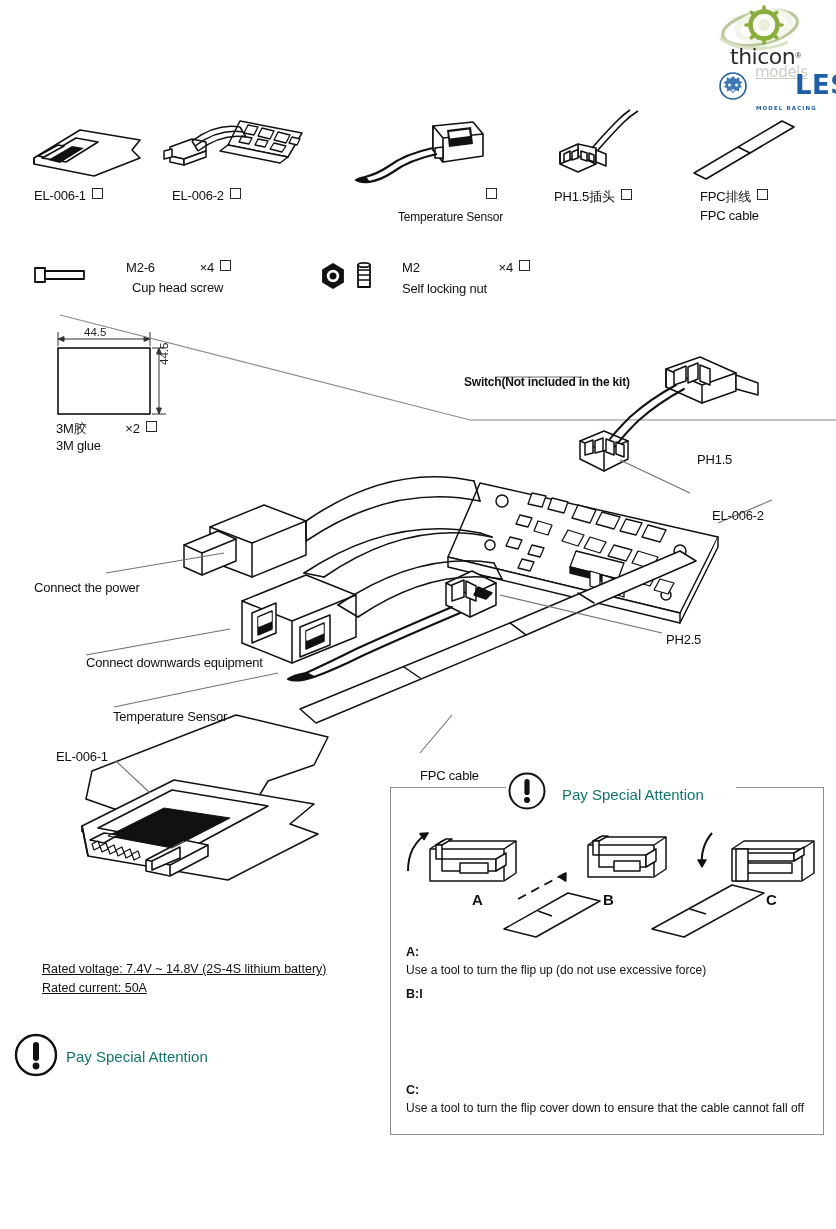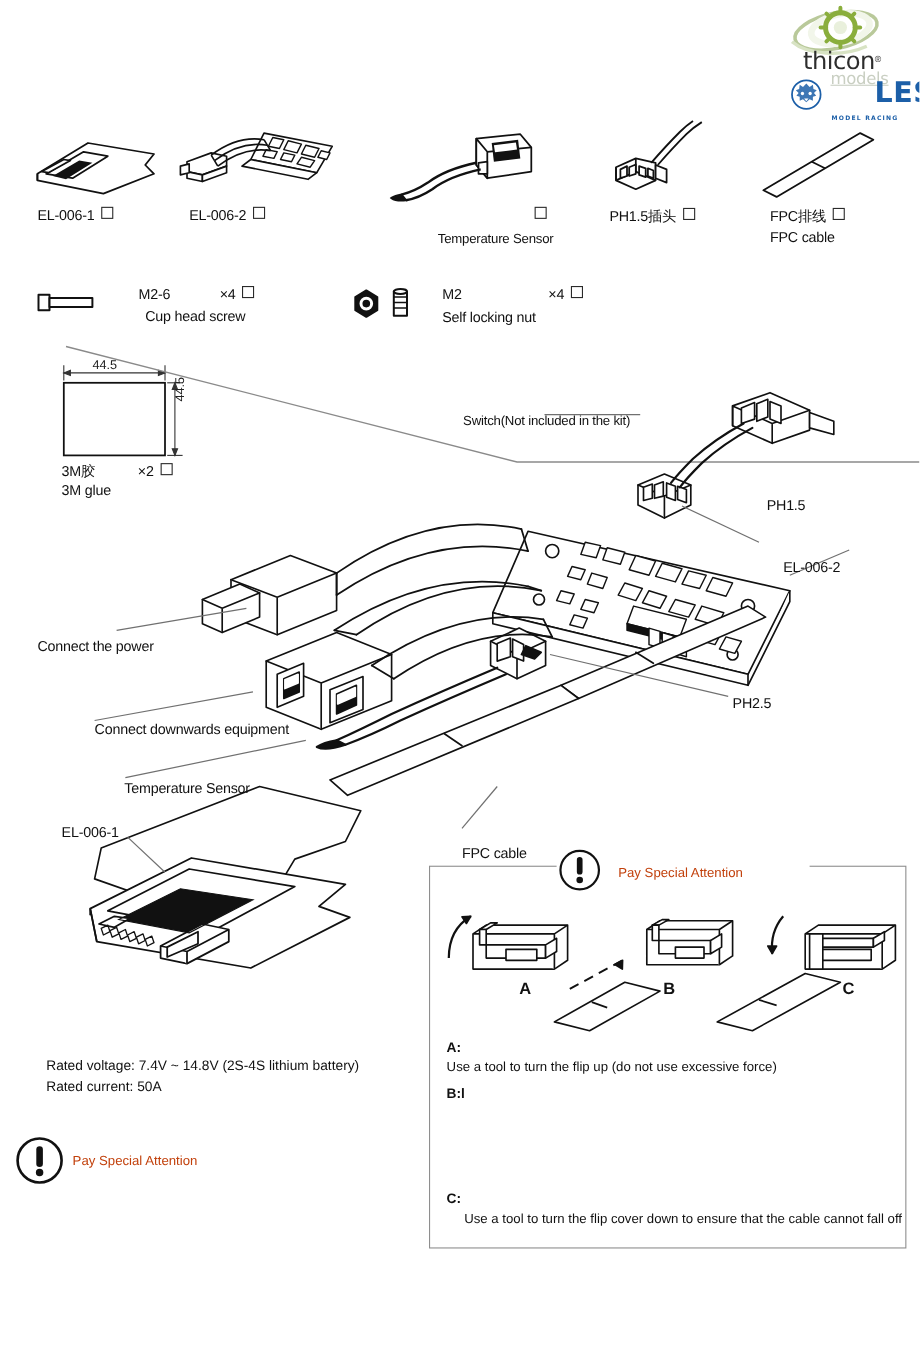--- a/index.html
+++ b/index.html
@@ -74,22 +74,22 @@
 
   
   #attention-box {
     left: 390px; top: 787px;
     width: 434px; height: 348px;
     border: 1.2px solid #8e8e8e;
     box-sizing: border-box;
     background: #fff;
   }
   .attn-title {
-    font-size: 12px;
-    color: #c2410c;
+    font-size: 15px;
+    color: #0f766e;
     white-space: nowrap;
   }
   .attn-head {
     font-size: 12.5px;
     font-weight: bold;
     color: #111;
   }
   .attn-body {
     font-size: 12px;
     color: #111;
@@ -442,31 +442,31 @@
       <line x1="86" y1="300" x2="230" y2="274"></line>
 
       <line x1="114" y1="352" x2="278" y2="318"></line>
 
       <line x1="116" y1="406" x2="150" y2="438"></line>
 
       <line x1="420" y1="398" x2="452" y2="360"></line>
     </g>
   </svg>
 
-  <div class="abs lbl lbl-sm" style="left:421px; top:375px;">Switch(Not included in the kit)</div>
+  <div class="abs lbl lbl-sm" style="left:464px; top:375px;font-weight:bold;">Switch(Not included in the kit)</div>
   <div class="abs lbl" style="left:697px; top:452px;">PH1.5</div>
   <div class="abs lbl" style="left:712px; top:508px;">EL-006-2</div>
   <div class="abs lbl" style="left:666px; top:632px;">PH2.5</div>
   <div class="abs lbl" style="left:34px; top:580px;">Connect the power</div>
   <div class="abs lbl" style="left:86px; top:655px;">Connect downwards equipment</div>
   <div class="abs lbl" style="left:113px; top:709px;">Temperature Sensor</div>
   <div class="abs lbl" style="left:56px; top:749px;">EL-006-1</div>
   <div class="abs lbl" style="left:420px; top:768px;">FPC cable</div>
 
-  <div class="abs" style="left:42px; top:960px;">
+  <div class="abs" style="left:42px; top:960px;text-decoration:underline;">
     <div class="spec-line">Rated voltage: 7.4V ~ 14.8V (2S-4S lithium battery)</div>
     <div class="spec-line">Rated current: 50A</div>
   </div>
 
   <svg class="abs" style="left:14px; top:1033px;" width="44" height="44" viewBox="0 0 44 44">
     <circle cx="22" cy="22" r="20" fill="#ffffff" stroke="#111" stroke-width="2.4"></circle>
     <rect x="19" y="9" width="6" height="19" rx="3" fill="#111"></rect>
     <circle cx="22" cy="33" r="3.4" fill="#111"></circle>
   </svg>
   <div class="abs attn-title" style="left:66px; top:1048px;">Pay Special Attention</div>
@@ -526,15 +526,15 @@
   <div class="abs abc-letter" style="left:472px; top:891px;">A</div>
   <div class="abs abc-letter" style="left:603px; top:891px;">B</div>
   <div class="abs abc-letter" style="left:766px; top:891px;">C</div>
 
   <div class="abs attn-head" style="left:406px; top:945px;">A:</div>
   <div class="abs attn-body" style="left:406px; top:962px; width:410px;">Use a tool to turn the flip up (do not use excessive force)</div>
 
   <div class="abs attn-head" style="left:406px; top:987px;">B:l</div>
 
   <div class="abs attn-head" style="left:406px; top:1083px;">C:</div>
-  <div class="abs attn-body" style="left:406px; top:1100px; width:414px;text-align:right;">Use a tool to turn the flip cover down to ensure that the cable cannot fall off</div>
+  <div class="abs attn-body" style="left:406px; top:1100px; width:414px;">Use a tool to turn the flip cover down to ensure that the cable cannot fall off</div>
 
 </div>
 
 </body></html>

